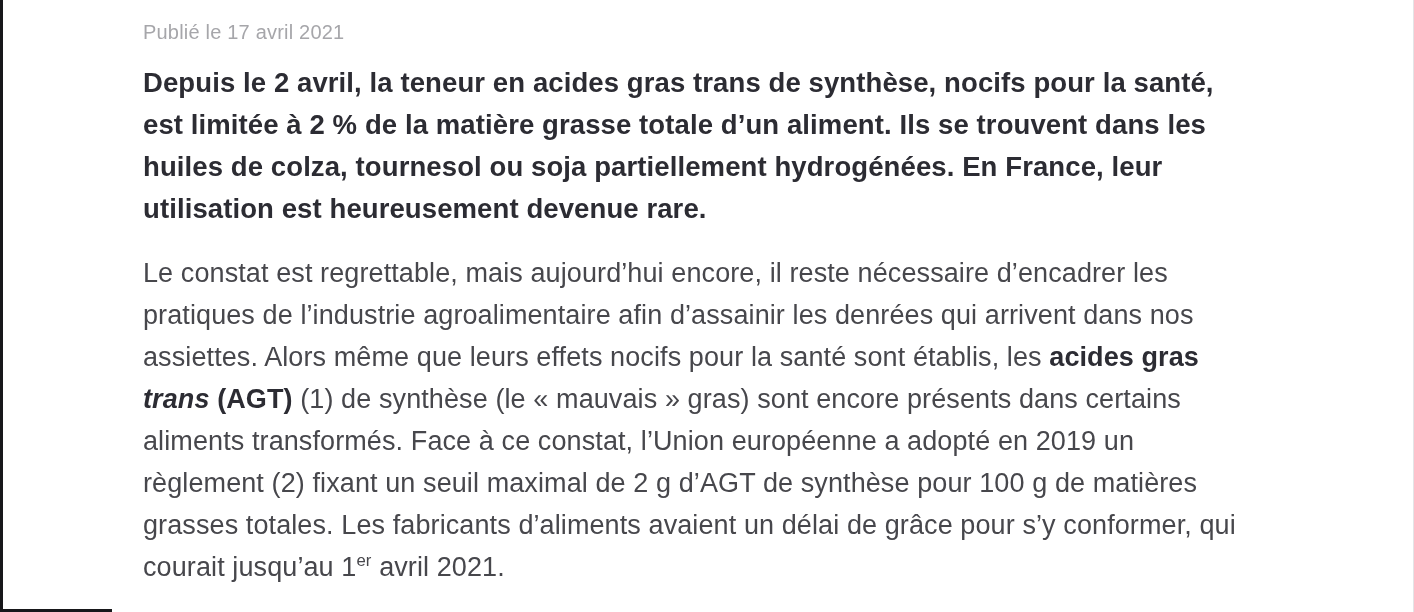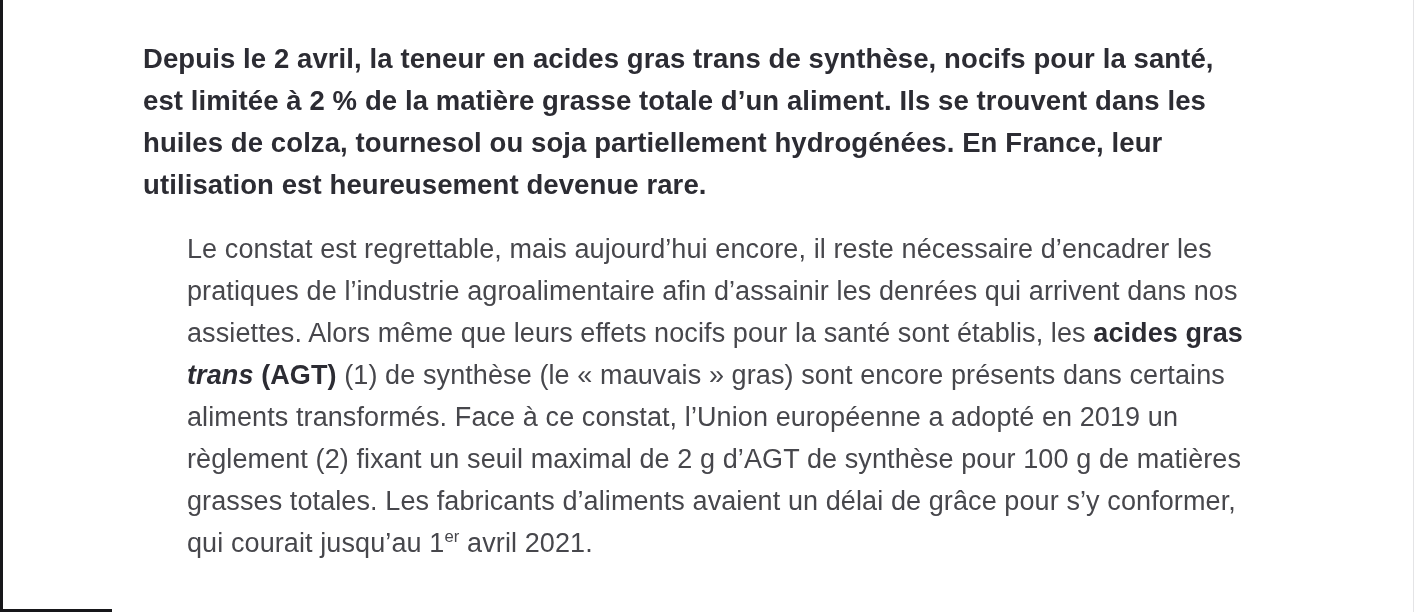--- a/index.html
+++ b/index.html
@@ -50,37 +50,37 @@
     color: #2c2c33;
     letter-spacing: 0.1px;
   }
   .body-par {
     margin-top: 22px;
     font-size: 27px;
     font-weight: 400;
     line-height: 42px;
     color: #47474c;
     letter-spacing: 0.1px;
-    margin-left: 44px;
   }
   .seg-bold { font-weight: 700; color: #2c2c33; }
   .seg-bold-italic { font-weight: 700; font-style: italic; color: #2c2c33; }
   .seg-superscript {
     vertical-align: super;
     font-size: 0.62em;
     line-height: 0;
   }
 </style>
 </head>
 <body>
 
 <div class="page">
   <div class="left-rule"></div>
   <div class="bottom-left-rule"></div>
   <div class="right-edge"></div>
 
   <div class="content">
+    <div class="pub-date">Publié le 17 avril 2021</div>
 
     <p class="lead">Depuis le 2 avril, la teneur en acides gras trans de synthèse, nocifs pour la santé, est limitée à 2 % de la matière grasse totale d’un aliment. Ils se trouvent dans les huiles de colza, tournesol ou soja partiellement hydrogénées. En France, leur utilisation est heureusement devenue rare.</p>
 
     <p class="body-par"><span>Le constat est regrettable, mais aujourd’hui encore, il reste nécessaire d’encadrer les pratiques de l’industrie agroalimentaire afin d’assainir les denrées qui arrivent dans nos assiettes. Alors même que leurs effets nocifs pour la santé sont établis, les </span><span class="seg-bold">acides gras </span><span class="seg-bold-italic">trans</span><span class="seg-bold"> (AGT)</span><span> (1) de synthèse (le « mauvais » gras) sont encore présents dans certains aliments transformés. Face à ce constat, l’Union européenne a adopté en 2019 un règlement (2) fixant un seuil maximal de 2 g d’AGT de synthèse pour 100 g de matières grasses totales. Les fabricants d’aliments avaient un délai de grâce pour s’y conformer, qui courait jusqu’au 1</span><span class="seg-superscript">er</span><span> avril 2021.</span></p>
   </div>
 </div>
 
 </body></html>

